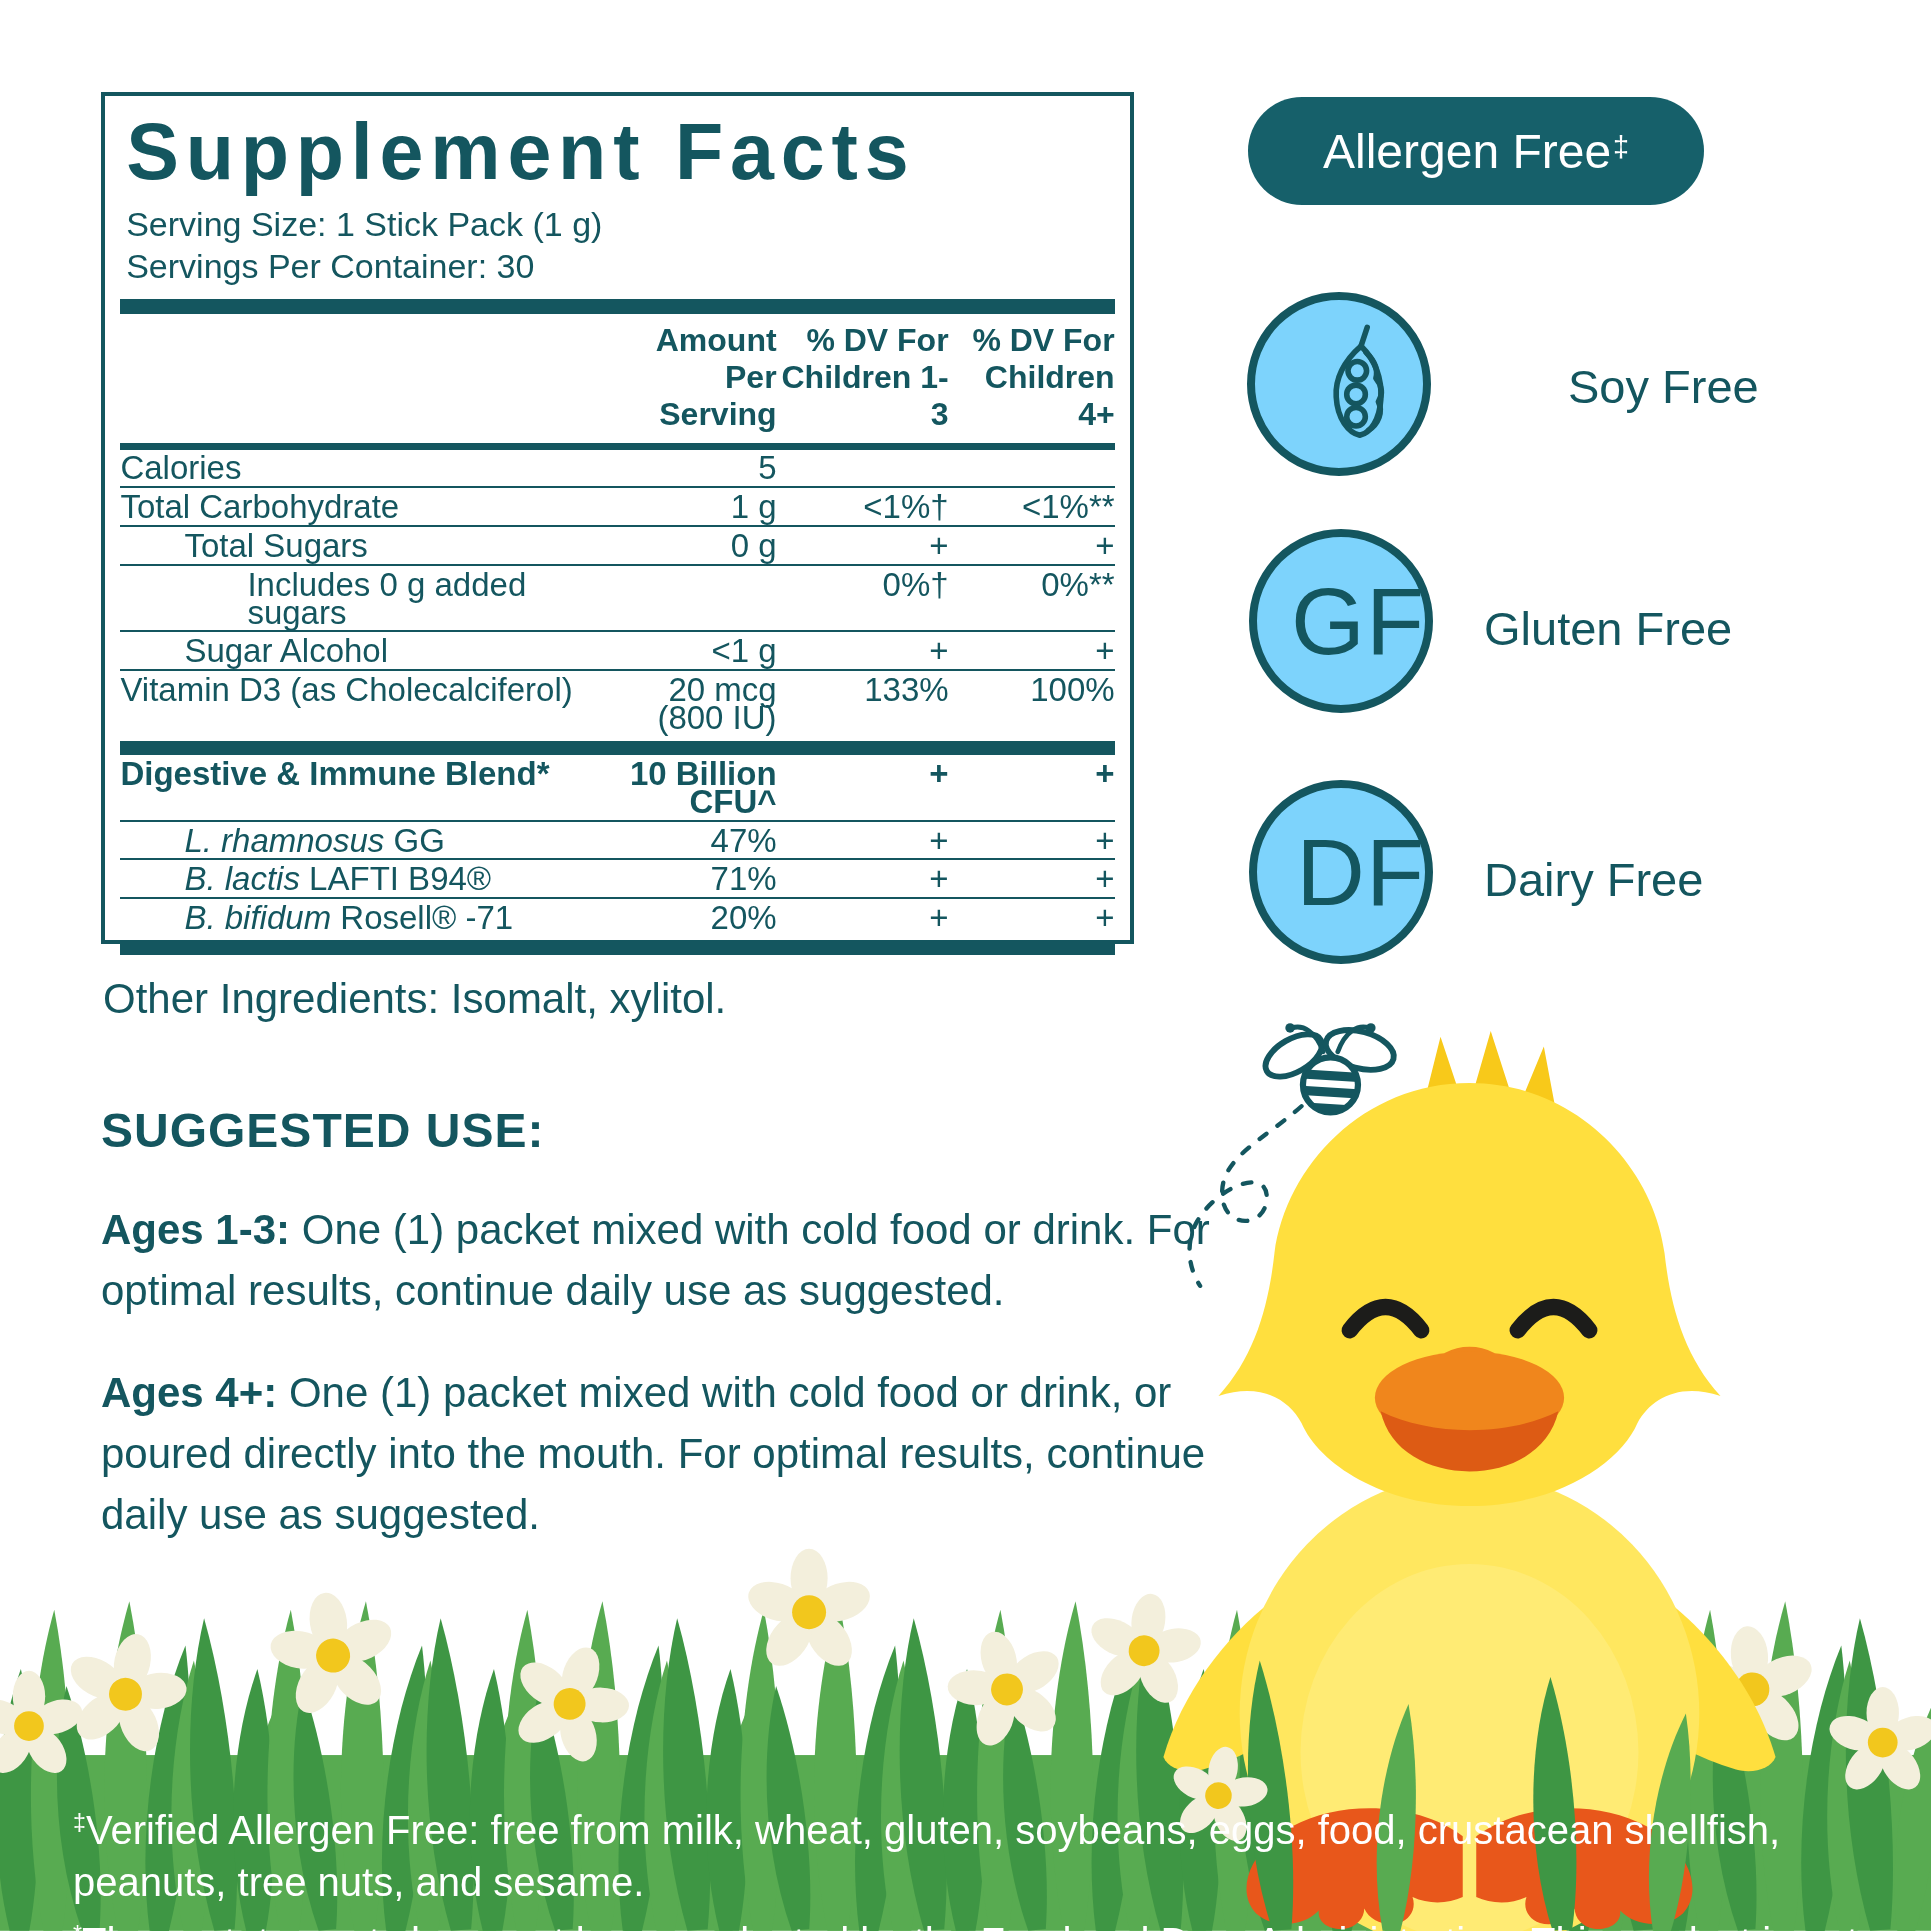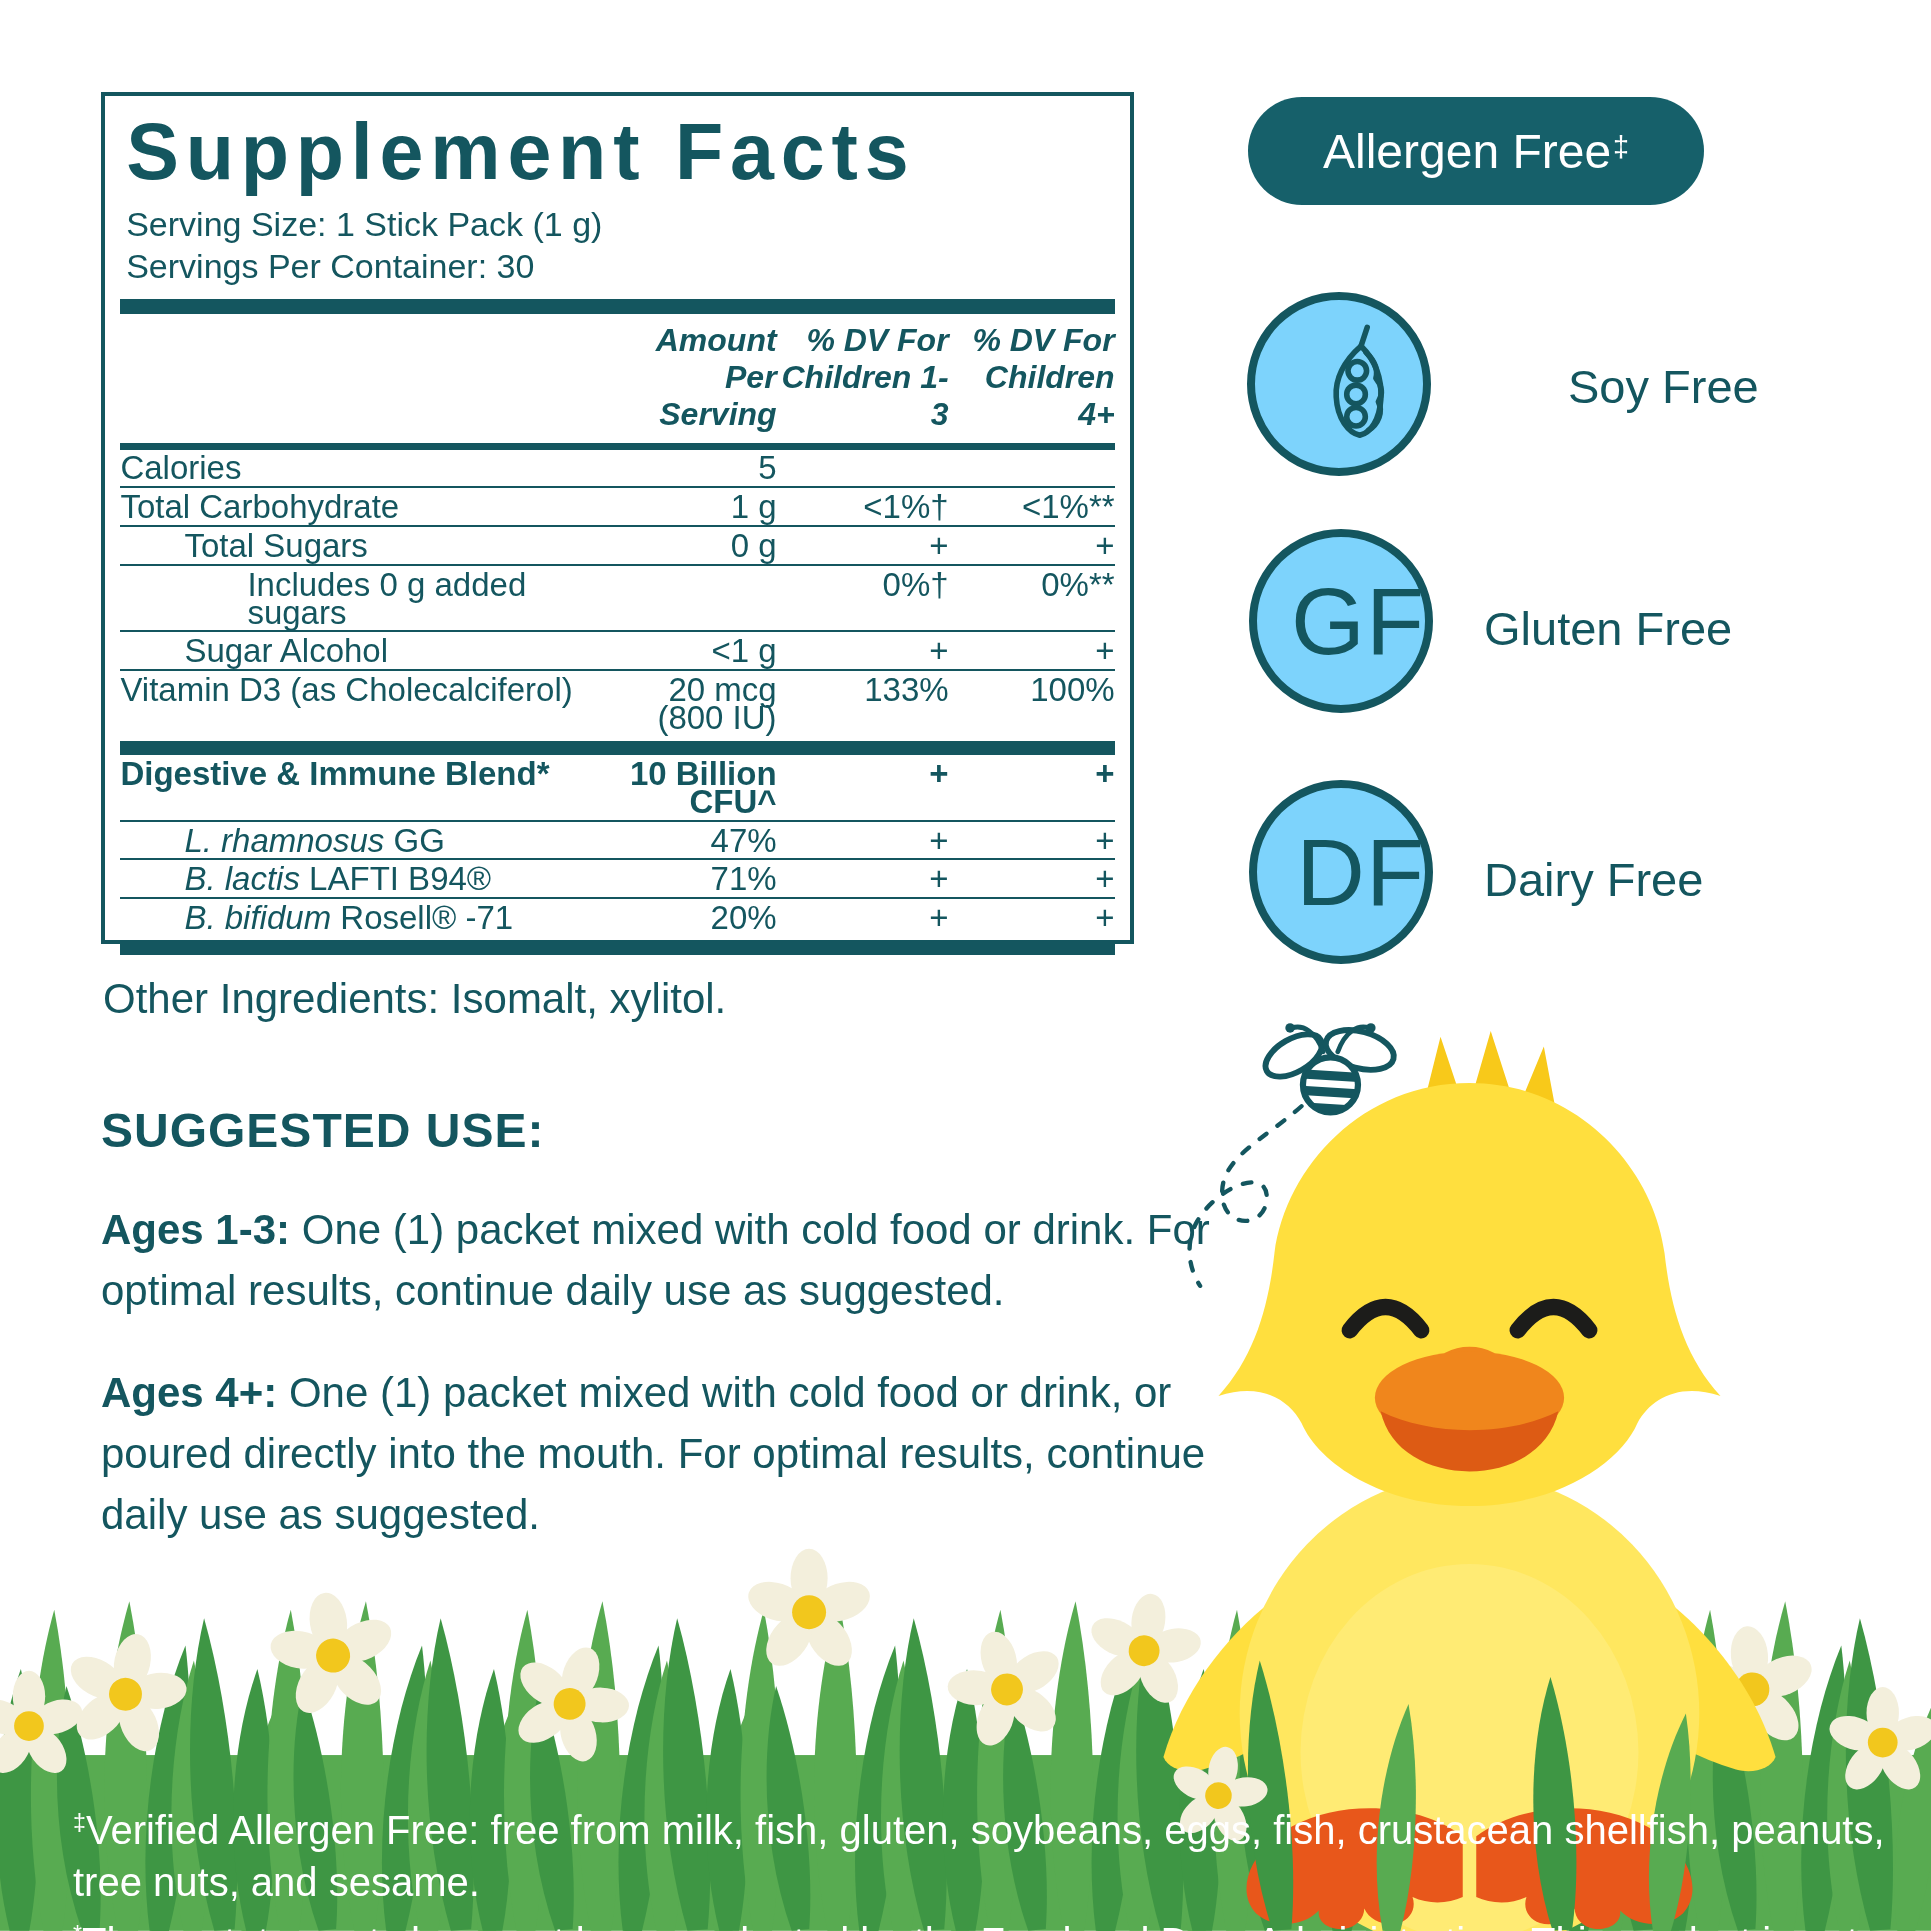--- a/index.html
+++ b/index.html
@@ -9,21 +9,21 @@
   
   .sf-panel{position:absolute;left:101px;top:92px;width:1033px;height:852px;
             border:4.8px solid #14565F;box-sizing:border-box;padding:0 15.4px;background:#fff;}
   .sf-title{font-size:79px;font-weight:700;letter-spacing:6.8px;white-space:nowrap;
             margin-top:9.7px;padding-left:5.8px;color:#14565F;}
   .sf-serving{font-size:34px;line-height:42px;padding-left:5.8px;margin-top:5.8px;}
   .sf-serving div{line-height:42px;}
   .sf-bar{height:15.4px;background:#14565F;margin-top:11.6px;}
   .sf-bar2{height:14.5px;background:#14565F;margin-top:4.8px;}
   .sf-grid{display:grid;grid-template-columns:1fr 169px 172px 166px;align-items:end;}
-  .sf-headrow{padding:7.7px 0 9.7px 0;font-style:italic;}
+  .sf-headrow{padding:7.7px 0 9.7px 0;}
   .sf-headrow .hc{font-size:32px;font-weight:700;line-height:37px;text-align:right;white-space:pre-line;}
   .sf-thickrule{height:6.8px;background:#14565F;}
   .sf-row{font-size:33px;line-height:28px;padding:4.8px 0 3.9px 0;align-items:baseline;}
   .sf-row.sep{border-top:2.4px solid #14565F;}
   .sf-row .amt,.sf-row .dv{text-align:right;}
   .sf-row.bold{font-weight:700;}
   .ind1{padding-left:64px;}
   .ind2{padding-left:127px;}
   .sf-notes{margin-top:15.4px;font-size:33px;line-height:45px;padding-left:1.9px;}
 
@@ -272,18 +272,18 @@
     <g>
       <use href="#bl" fill="#3E9644" transform="translate(1318,940) rotate(-5) scale(1.4,1.6)"></use>
       <use href="#bl" fill="#58AB51" transform="translate(1432,940) rotate(4) scale(1.3,1.35)"></use>
       <use href="#bl" fill="#3E9644" transform="translate(1608,940) rotate(-3) scale(1.45,1.5)"></use>
       <use href="#bl" fill="#58AB51" transform="translate(1712,940) rotate(6) scale(1.3,1.3)"></use>
       <use href="#fl" transform="translate(1262,800) scale(1.25) rotate(10)"></use>
     </g>
   </svg>
 
   <div class="fine-print">
-    <div><sup>‡</sup><span>Verified Allergen Free: free from milk, fish, gluten, soybeans, eggs, fish, crustacean shellfish, peanuts, tree nuts, and sesame.</span></div>
+    <div><sup>‡</sup><span>Verified Allergen Free: free from milk, wheat, gluten, soybeans, eggs, food, crustacean shellfish, peanuts, tree nuts, and sesame.</span></div>
     <div><sup>*</sup><span>These statements have not been evaluated by the Food and Drug Administration. This product is not intended to</span></div>
   </div>
 
 </div>
 
 
 </body></html>

